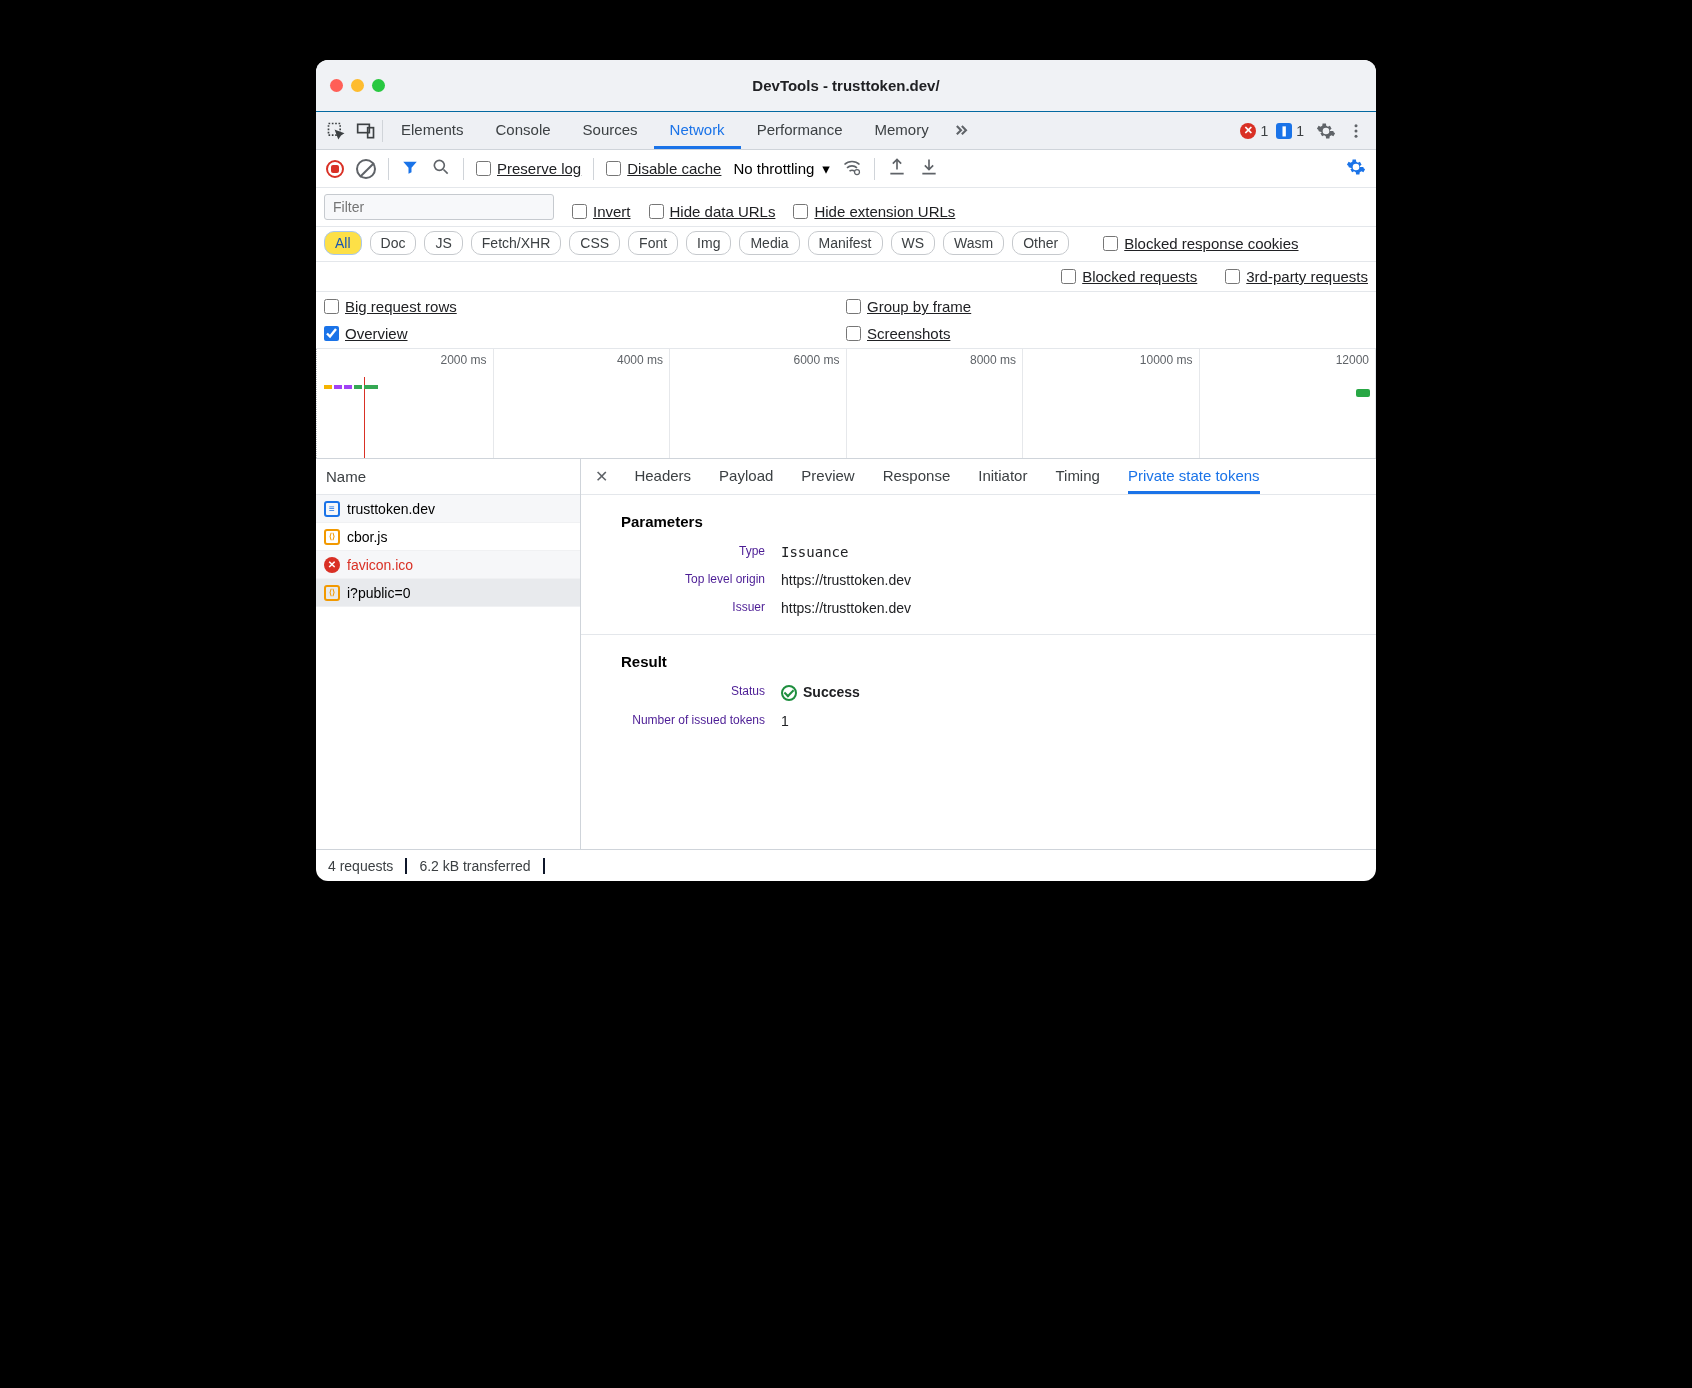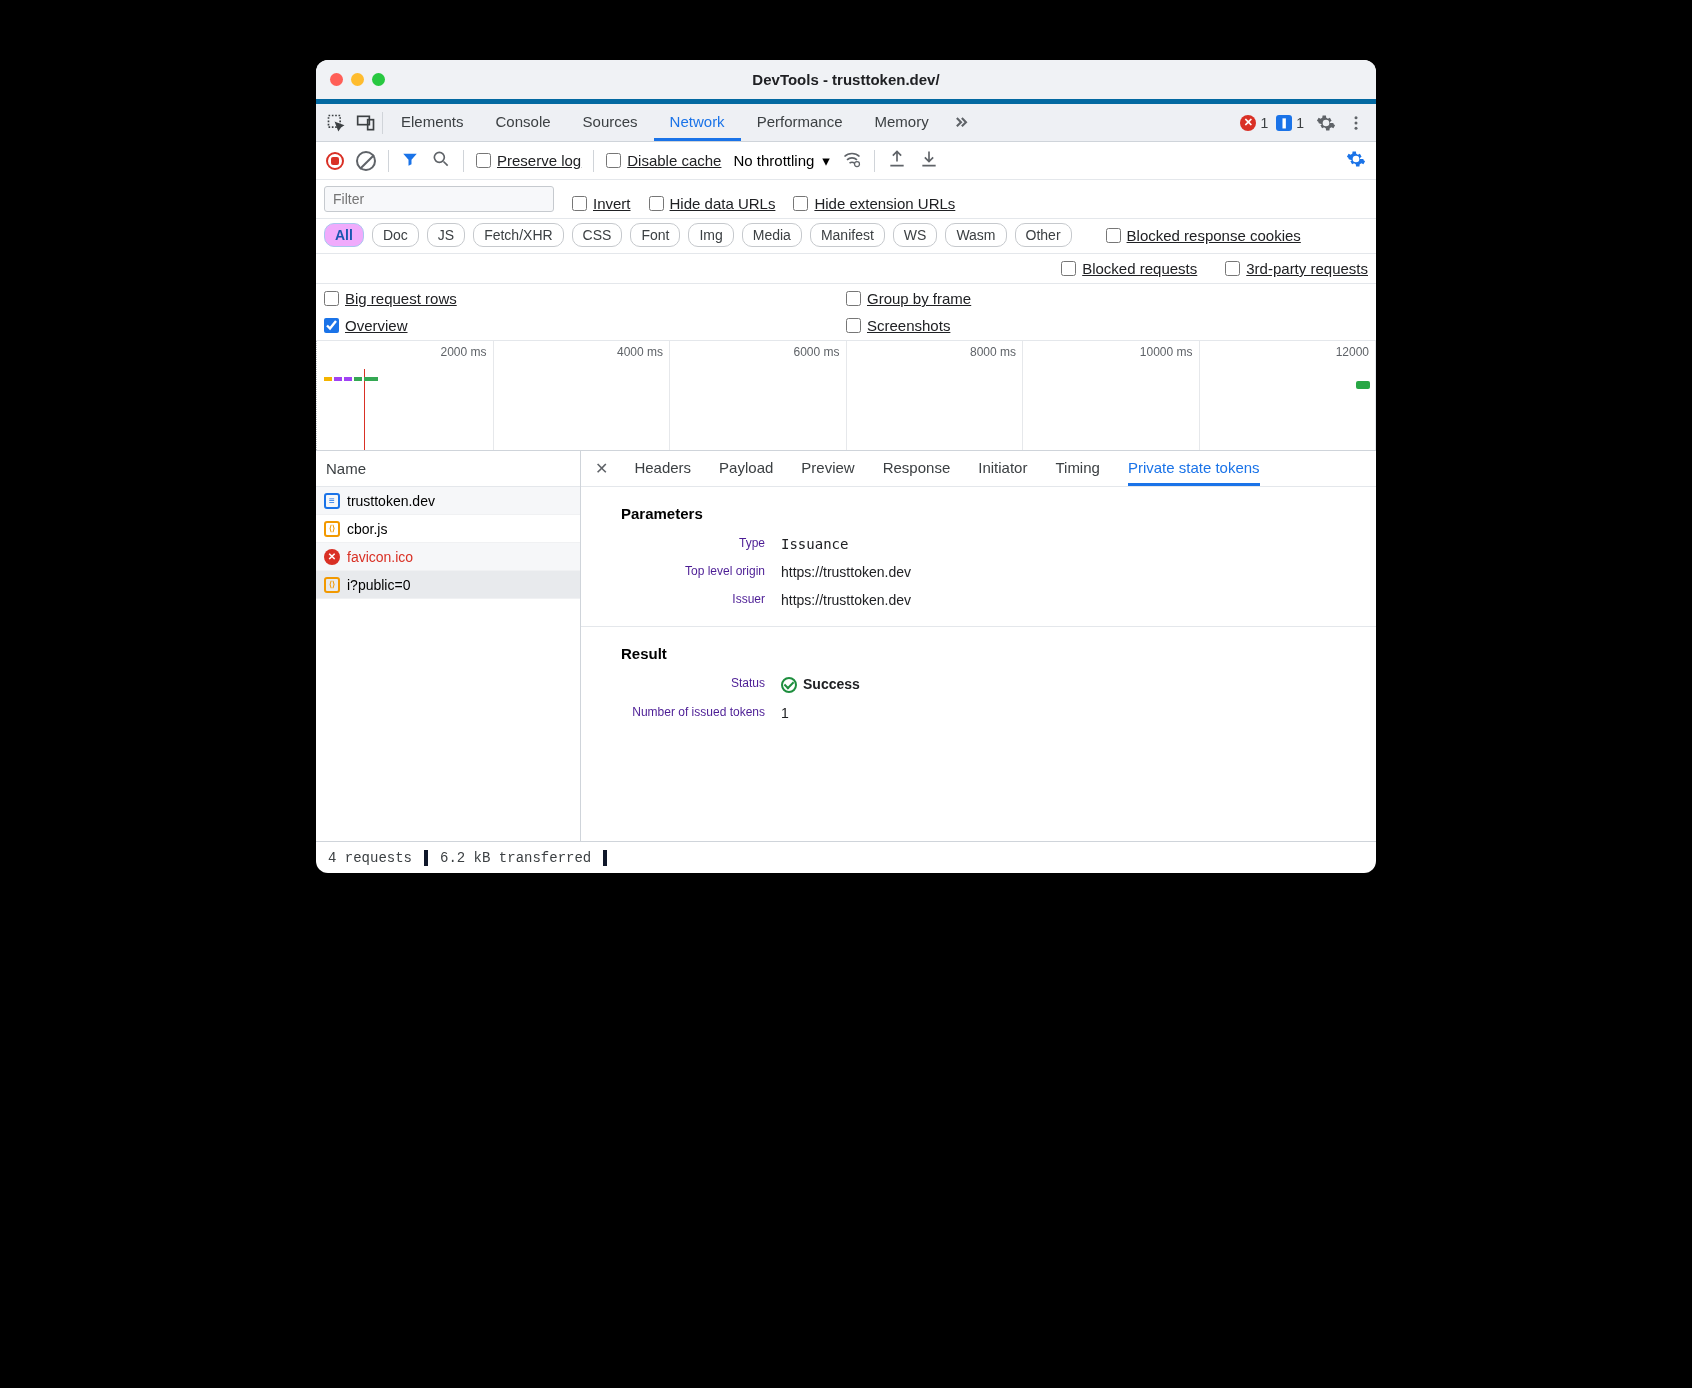--- a/index.html
+++ b/index.html
@@ -16,26 +16,26 @@
   }
   .window {
     width: 1060px;
     background: #fff;
     border-radius: 12px;
     overflow: hidden;
     box-shadow: 0 20px 60px rgba(0,0,0,0.5);
   }
   
   .titlebar {
-    height: 44px;
+    height: 52px;
     background: #f0f2f5;
     display: flex;
     align-items: center;
     position: relative;
-    border-bottom: 5px solid #0369a1;
+    border-bottom: 1px solid #0369a1;
   }
   .traffic {
     display: flex;
     gap: 8px;
     padding-left: 14px;
   }
   .dot { width: 13px; height: 13px; border-radius: 50%; }
   .dot.red { background: #ff5f57; }
   .dot.yellow { background: #febc2e; }
   .dot.green { background: #28c840; }
@@ -116,21 +116,21 @@
   .filter-input {
     width: 230px; height:26px; border:1px solid #c6cacf; border-radius:3px;
     padding:0 8px; font-size:14px; background:#f7f8fa;
   }
   
   .chips-row { display:flex; align-items:center; padding:4px 8px 6px; gap:8px; border-bottom:1px solid #e4e7eb; flex-wrap:wrap;}
   .chip {
     padding: 3px 10px; border:1px solid #c6c9cd; border-radius:10px;
     font-size:14px; color:#3c4043; background:#fff;
   }
-  .chip.active { background:#f0abfc; border-color:#a9c7ee; color:#1a56b0;font-weight:bold;}
+  .chip.active { background:#fde047; border-color:#a9c7ee; color:#1a56b0;}
   .block-row { display:flex; align-items:center; padding:6px 8px; gap:28px; border-bottom:1px solid #e4e7eb;justify-content:flex-end;}
   
   .viewopts { display:flex; padding:6px 8px; border-bottom:1px solid #e4e7eb;}
   .viewopts .col { flex:1; display:flex; flex-direction:column; gap:10px;}
   .chk-blue input { accent-color:#1a73e8; }
   
   .timeline {
     height: 110px; border-bottom:1px solid #cfd4da; display:flex; position:relative;
     background:#fff;
   }
@@ -163,21 +163,21 @@
   .kv { display:flex; padding:6px 0;}
   .kv .k { width:200px; text-align:right; color:#4c1d95; font-size:12px; padding-right:16px;}
   .kv .v { font-size:14px; color:#202124;}
   .kv .v.mono { font-family: Menlo, Consolas, monospace;}
   .kv .v.bold { font-weight:700;}
   .success-icon { width:16px; height:16px; border:2px solid #1e8e3e; border-radius:50%; display:inline-flex; align-items:center; justify-content:center; margin-right:6px; vertical-align:middle;}
   .success-icon::after { content:''; width:4px; height:7px; border-right:2px solid #1e8e3e; border-bottom:2px solid #1e8e3e; transform:rotate(45deg) translate(-1px,-1px);}
   hr.sec { border:none; border-top:1px solid #e4e7eb; margin:12px 0 0;}
   
   .statusbar { height:32px; border-top:1px solid #cfd4da; display:flex; align-items:center; font-size:14px; color:#3c4043;}
-  .statusbar .cell { padding:0 12px; border-right:4px solid #0f172a;font-family:Liberation Mono, monospace;}
+  .statusbar .cell { padding:0 12px; border-right:2px solid #0f172a;}
 </style>
 </head>
 <body>
 
 <div class="window">
 
   <div class="titlebar">
     <div class="traffic">
       <div class="dot red"></div>
       <div class="dot yellow"></div>

